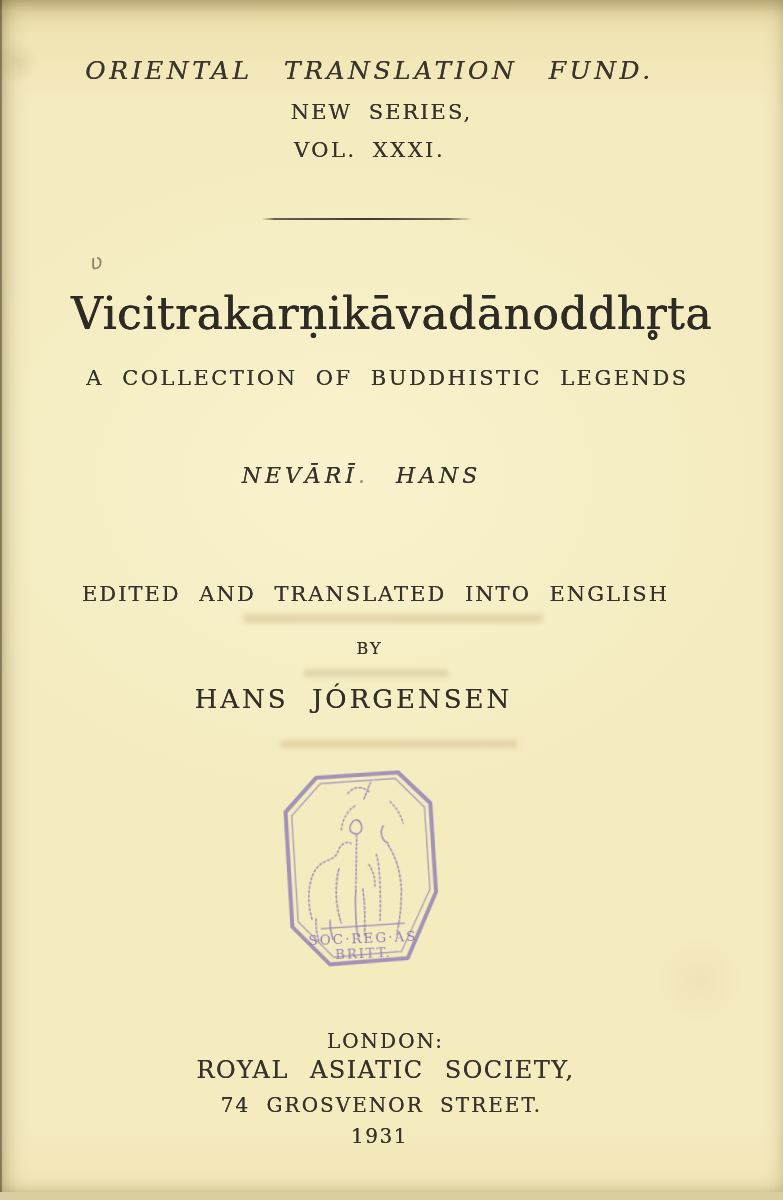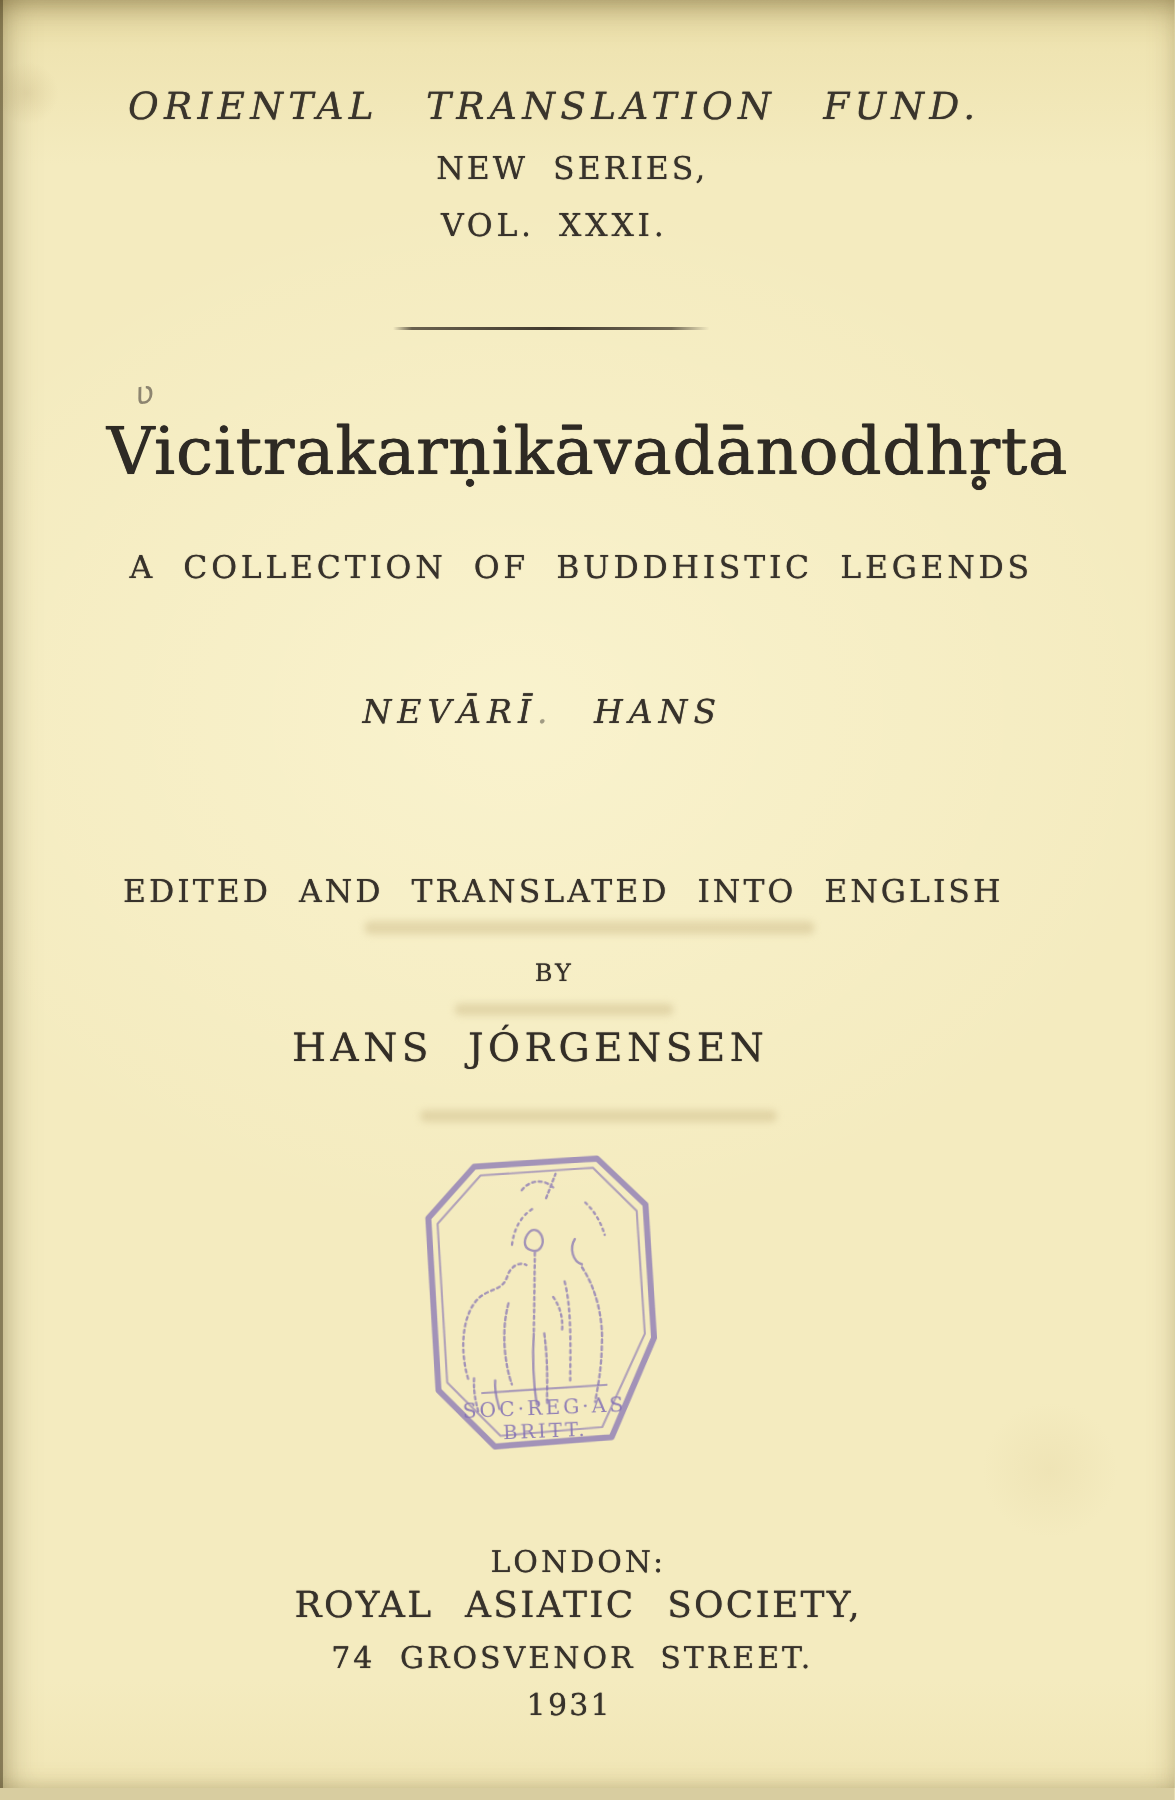--- a/index.html
+++ b/index.html
@@ -37,21 +37,21 @@
   .rule{
     position:absolute;top:218px;left:262px;width:211px;height:2px;
     background:linear-gradient(90deg, rgba(58,50,40,0) 0%, rgba(58,50,40,.75) 6%, rgba(45,38,30,.9) 50%, rgba(58,50,40,.7) 88%, rgba(58,50,40,0) 100%);
   }
   .mark{
     position:absolute;top:250px;left:90px;
     font-family:"DejaVu Sans","Liberation Sans",sans-serif;
     font-style:italic;font-size:21px;color:#8d8570;
     transform:rotate(-10deg);text-shadow:none;
   }
-  .title   {top:276px; font-size:44px;letter-spacing:.5px;color:#2e2a24;
+  .title   {top:288px; font-size:44px;letter-spacing:.5px;color:#2e2a24;
             text-shadow:.5px 0 0 #2e2a24, 0 0 .5px rgba(46,42,36,.8);}
   .subtitle{top:366px; font-size:21px;letter-spacing:2.5px;word-spacing:9px;transform:translateX(-4px);}
   .nevari  {top:463px; font-size:22px;font-style:italic;letter-spacing:4px;word-spacing:16px;transform:translateX(-30px);}
   .nevari .faint-dot{opacity:.45;}
   .edited  {top:582px; font-size:21px;letter-spacing:2px;word-spacing:10px;transform:translateX(-16px);}
   .by      {top:639px; font-size:16px;letter-spacing:2px;transform:translateX(-22px);}
   .author  {top:684px; font-size:26px;letter-spacing:3px;word-spacing:12px;transform:translateX(-38px);color:#332e27;}
   .ghost{
     position:absolute;border-radius:4px;
     background:rgba(198,178,124,.40);

